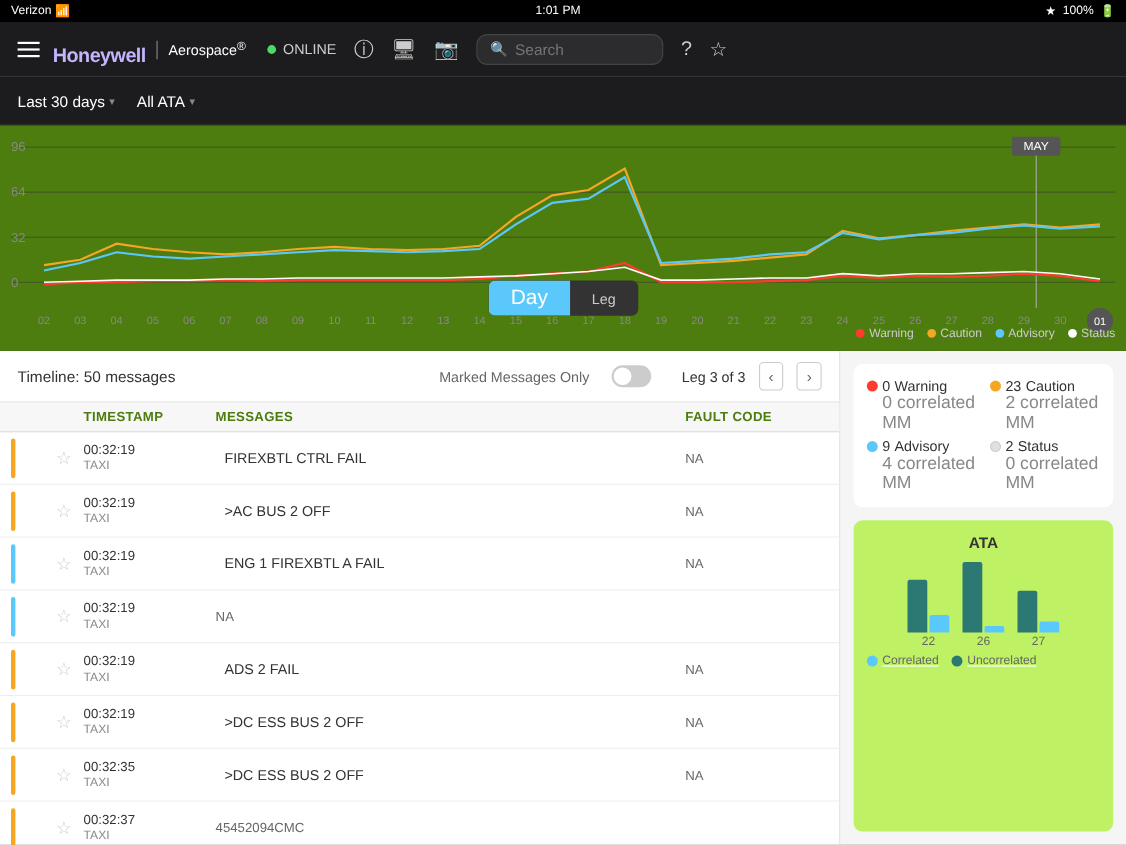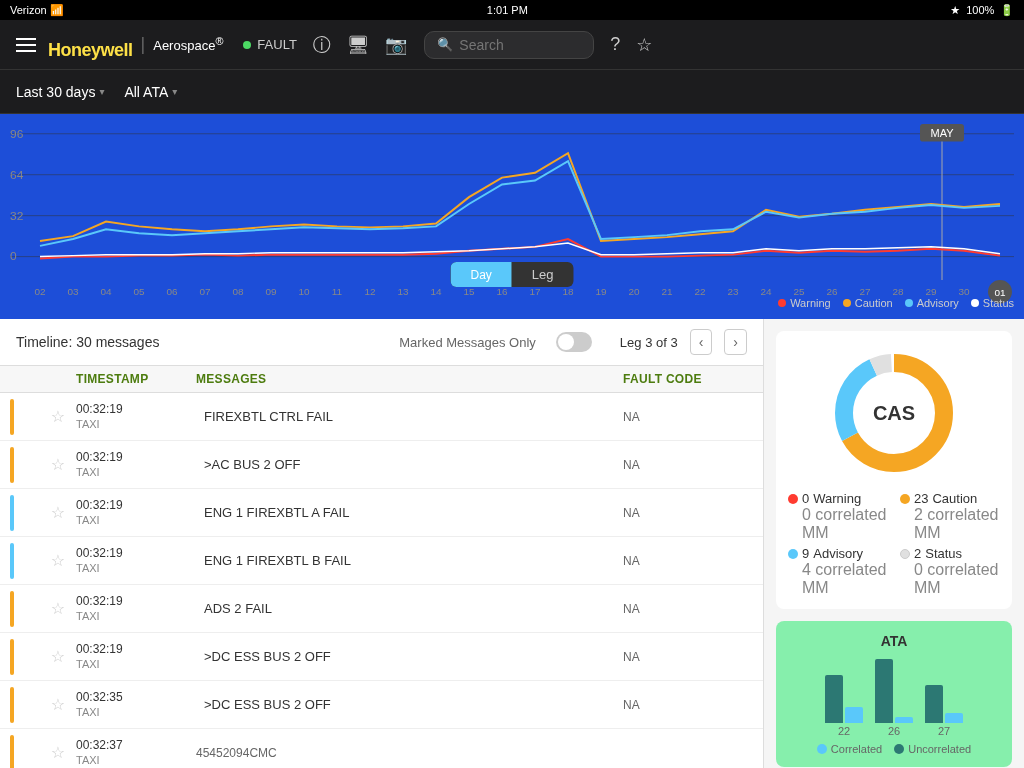--- a/index.html
+++ b/index.html
@@ -24,21 +24,21 @@
       background: #1c1c1e;
       height: 50px;
       display: flex;
       align-items: center;
       padding: 0 16px;
       border-bottom: 1px solid #333;
     }
     .hamburger { margin-right: 12px; cursor: pointer; display: flex; flex-direction: column; gap: 4px; }
     .hamburger span { display: block; width: 20px; height: 2px; background: #fff; }
     .brand { display: flex; align-items: center; gap: 8px; margin-right: 20px; }
-    .honeywell-logo { color: #fde047; font-weight: bold; font-size: 18px; letter-spacing: -0.5px; margin-top: 12px; }
+    .honeywell-logo { color: #c4b5fd; font-weight: bold; font-size: 18px; letter-spacing: -0.5px; margin-top: 12px; }
     .brand-divider { color: #666; font-size: 18px; }
     .brand-name { color: #fff; font-size: 13px; }
     .header-title { flex: 1; text-align: center; font-size: 18px; font-weight: 500; color: #fff; }
     .header-right { display: flex; align-items: center; gap: 16px; }
     .online-indicator { display: flex; align-items: center; gap: 6px; font-size: 13px; color: #ccc; }
     .online-dot { width: 8px; height: 8px; background: #4cd964; border-radius: 50%; }
     .header-icon { color: #ccc; font-size: 18px; cursor: pointer; }
     .search-box {
       background: #2c2c2e;
       border: 1px solid #444;
@@ -70,21 +70,21 @@
       cursor: pointer;
       display: flex;
       align-items: center;
       gap: 4px;
       margin-right: 20px;
     }
     .filter-btn .chevron { font-size: 10px; color: #888; }
 
     
     .chart-area {
-      background: #1d4ed8;
+      background: #4d7c0f;
       height: 205px;
       position: relative;
       padding: 10px 10px 0 10px;
     }
 
     
     .bottom-section {
       display: flex;
       height: 449px;
       background: #f0f0f0;
@@ -163,32 +163,32 @@
     .donut-container { position: relative; width: 140px; height: 140px; margin-bottom: 8px; }
     .donut-label { position: absolute; top: 50%; left: 50%; transform: translate(-50%, -50%); font-size: 20px; font-weight: 600; color: #333; }
     .cas-legend { display: grid; grid-template-columns: 1fr 1fr; gap: 4px 12px; width: 100%; }
     .cas-legend-item { display: flex; flex-direction: column; }
     .cas-legend-main { display: flex; align-items: center; gap: 4px; font-size: 13px; color: #333; font-weight: 500; }
     .cas-legend-sub { font-size: 16px; color: #888; margin-left: 14px; }
     .legend-dot { width: 10px; height: 10px; border-radius: 50%; flex-shrink: 0; }
 
     
     .ata-card {
-      background: #86efac;
+      background: #bef264;
       border-radius: 8px;
       padding: 12px;
       flex: 1;
     }
     .ata-title { font-size: 14px; font-weight: 600; color: #333; text-align: center; margin-bottom: 8px; }
     .ata-chart { display: flex; align-items: flex-end; justify-content: center; gap: 12px; height: 80px; }
     .ata-bar-group { display: flex; flex-direction: column; align-items: center; gap: 2px; }
     .ata-bars { display: flex; gap: 2px; align-items: flex-end; }
     .ata-bar { width: 18px; border-radius: 2px 2px 0 0; }
     .ata-label { font-size: 11px; color: #666; }
-    .ata-legend { display: flex; gap: 12px; justify-content: center; margin-top: 6px; }
+    .ata-legend { display: flex; gap: 12px; justify-content: flex-start; margin-top: 6px; text-decoration: underline; }
     .ata-legend-item { display: flex; align-items: center; gap: 4px; font-size: 11px; color: #666; }
     .ata-legend-dot { width: 10px; height: 10px; border-radius: 50%; }
 
     
     .chart-svg { width: 100%; height: 100%; }
   </style>
 </head>
 <body>
 
 <div class="status-bar">
@@ -211,21 +211,21 @@
       <span></span>
   </div>
   <div class="brand">
     <span class="honeywell-logo">Honeywell</span>
     <span class="brand-divider">|</span>
     <span class="brand-name"><span>Aerospace</span><sup>®</sup></span>
   </div>
   <div class="header-right">
     <div class="online-indicator">
       <div class="online-dot"></div>
-      <span>FAULT</span>
+      <span>ONLINE</span>
     </div>
     <span class="header-icon">ⓘ</span>
     <span class="header-icon">🖥</span>
     <span class="header-icon">📷</span>
     <div class="search-box">
       <span class="search-icon-svg">🔍</span>
       <input type="text" placeholder="Search" style="">
     </div>
     <span class="header-icon">?</span>
     <span class="bookmark-icon">☆</span>
@@ -297,21 +297,21 @@
     <text x="888" y="175" fill="#888" font-size="10" text-anchor="middle">28</text>
     <text x="921" y="175" fill="#888" font-size="10" text-anchor="middle">29</text>
     <text x="954" y="175" fill="#888" font-size="10" text-anchor="middle">30</text>
 
     <circle cx="990" cy="172" r="12" fill="#555"></circle>
     <text x="990" y="176" fill="#fff" font-size="10" text-anchor="middle">01</text>
   </svg>
 
   
   <div style="position:absolute; bottom:32px; left:50%; transform:translateX(-50%); display:flex; background:#333; border-radius:6px; overflow:hidden;">
-    <button style="background:#5ac8fa; color:#fff; border:none; padding:5px 20px; font-size:12px; cursor:pointer;">Day</button>
+    <button style="background:#5ac8fa; color:#fff; border:none; padding:5px 20px; font-size:19px; cursor:pointer;">Day</button>
     <button style="background:transparent; color:#ccc; border:none; padding:5px 20px; font-size:13px; cursor:pointer;">Leg</button>
   </div>
 
   
   <div style="position:absolute; bottom:10px; right:10px; display:flex; align-items:center; gap:12px;">
     <span style="display:flex;align-items:center;gap:4px;font-size:11px;color:#ccc;">
       <span style="width:8px;height:8px;background:#ff3b30;border-radius:50%;display:inline-block;"></span>
       <span>Warning</span>
     </span>
     <span style="display:flex;align-items:center;gap:4px;font-size:11px;color:#ccc;">
@@ -326,21 +326,21 @@
       <span style="width:8px;height:8px;background:#fff;border-radius:50%;display:inline-block;"></span>
       <span>Status</span>
     </span>
   </div>
 </div>
 
 <div class="bottom-section">
 
   <div class="timeline-panel">
     <div class="timeline-header">
-      <span class="timeline-title">Timeline: 30 messages</span>
+      <span class="timeline-title">Timeline: 50 messages</span>
       <span class="marked-label">Marked Messages Only</span>
       <div class="toggle-switch"></div>
       <span class="leg-indicator">Leg 3 of 3</span>
       <button class="nav-btn">‹</button>
       <button class="nav-btn">›</button>
     </div>
 
     <div class="table-header">
       <span></span>
       <span></span>
@@ -389,21 +389,20 @@
   </div>
         <div class="table-row">
     <div>
       <div class="row-color-bar" style="background:#5ac8fa;"></div>
     </div>
     <span class="star-icon">☆</span>
     <div class="timestamp-cell">
       <div>00:32:19</div>
       <div class="phase">TAXI</div>
     </div>
-    <div class="message-cell">ENG 1 FIREXBTL B FAIL</div>
     <div class="fault-cell">NA</div>
   </div>
         <div class="table-row">
     <div>
       <div class="row-color-bar" style="background:#f5a623;"></div>
     </div>
     <span class="star-icon">☆</span>
     <div class="timestamp-cell">
       <div>00:32:19</div>
       <div class="phase">TAXI</div>
@@ -445,29 +444,20 @@
       <div class="phase">TAXI</div>
     </div>
     <div class="fault-cell">45452094CMC</div>
   </div>
       </div>
   </div>
 
   <div class="right-panel">
 
     <div class="cas-card">
-      <div class="donut-container">
-        <svg viewBox="0 0 140 140" width="140" height="140">
-
-          <circle cx="70" cy="70" r="50" fill="none" stroke="#f5a623" stroke-width="18" stroke-dasharray="210.5 314.16" stroke-dashoffset="0" transform="rotate(-90 70 70)"></circle>
-          <circle cx="70" cy="70" r="50" fill="none" stroke="#5ac8fa" stroke-width="18" stroke-dasharray="81.7 314.16" stroke-dashoffset="-210.5" transform="rotate(-90 70 70)"></circle>
-          <circle cx="70" cy="70" r="50" fill="none" stroke="#e0e0e0" stroke-width="18" stroke-dasharray="18.8 314.16" stroke-dashoffset="-292.2" transform="rotate(-90 70 70)"></circle>
-        </svg>
-        <div class="donut-label">CAS</div>
-      </div>
       <div class="cas-legend">
         <div class="cas-legend-item">
           <div class="cas-legend-main">
             <div class="legend-dot" style="background:#ff3b30;"></div>
             <span>0</span>
             <span>Warning</span>
           </div>
           <div class="cas-legend-sub">0 correlated MM</div>
         </div>
         <div class="cas-legend-item">

